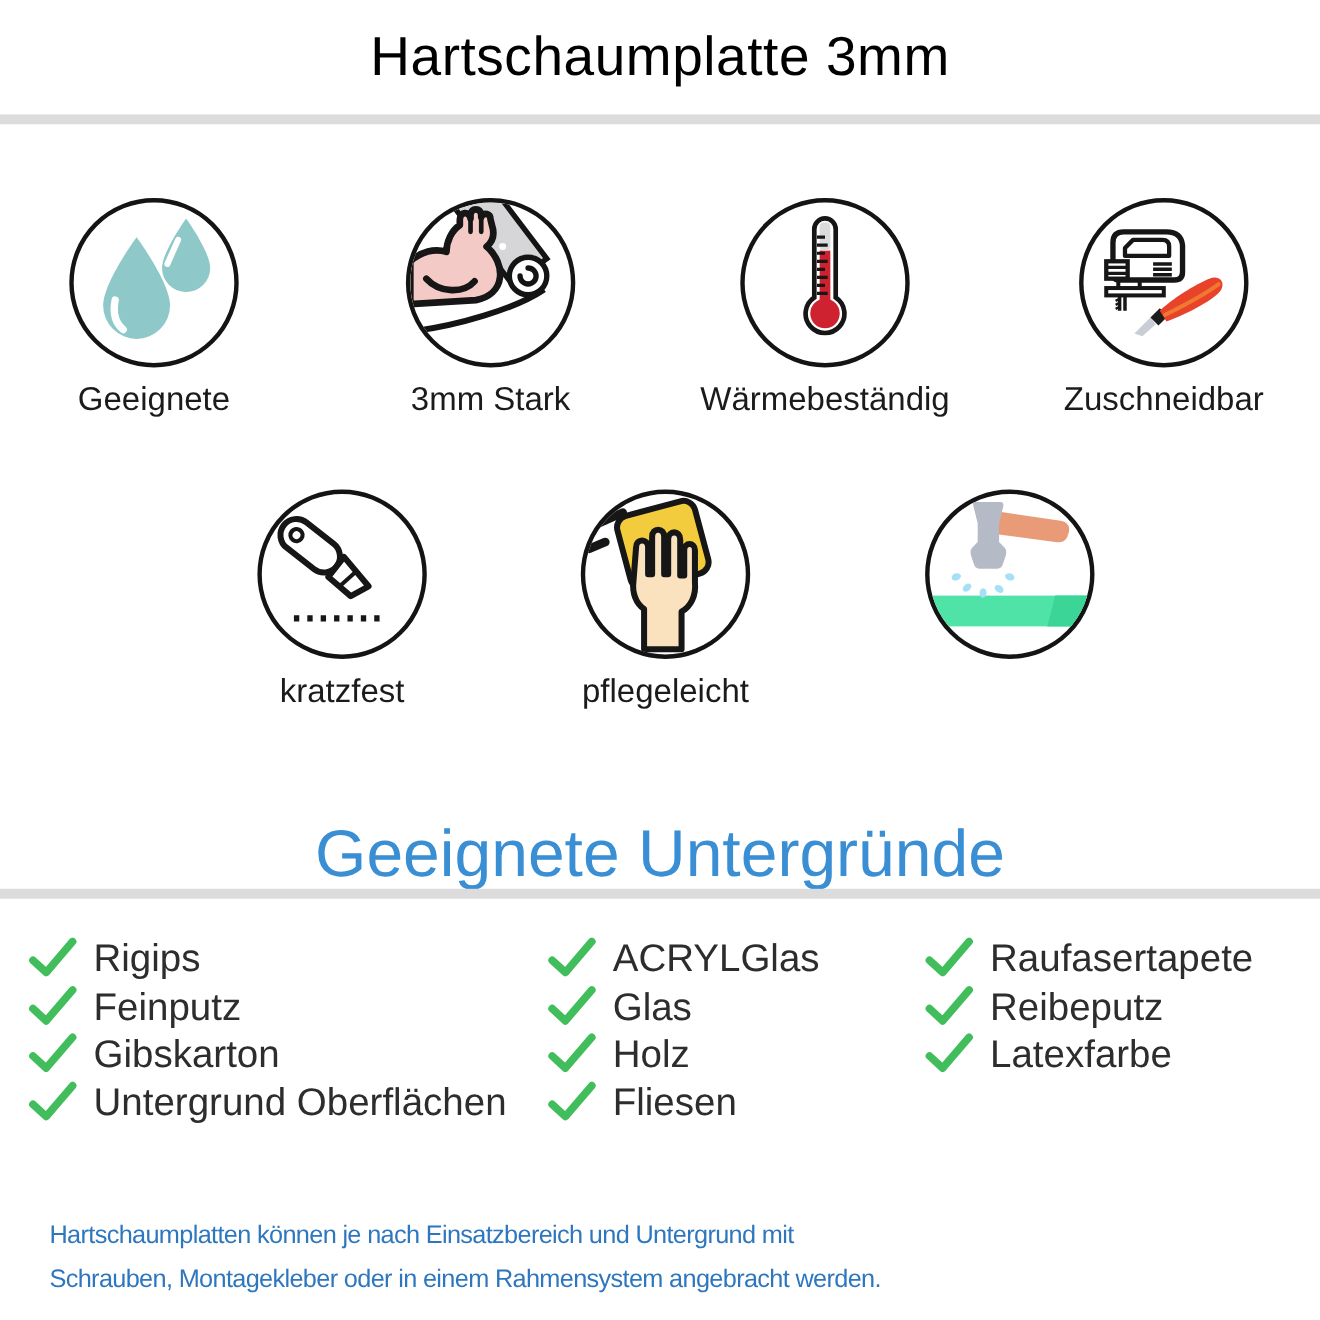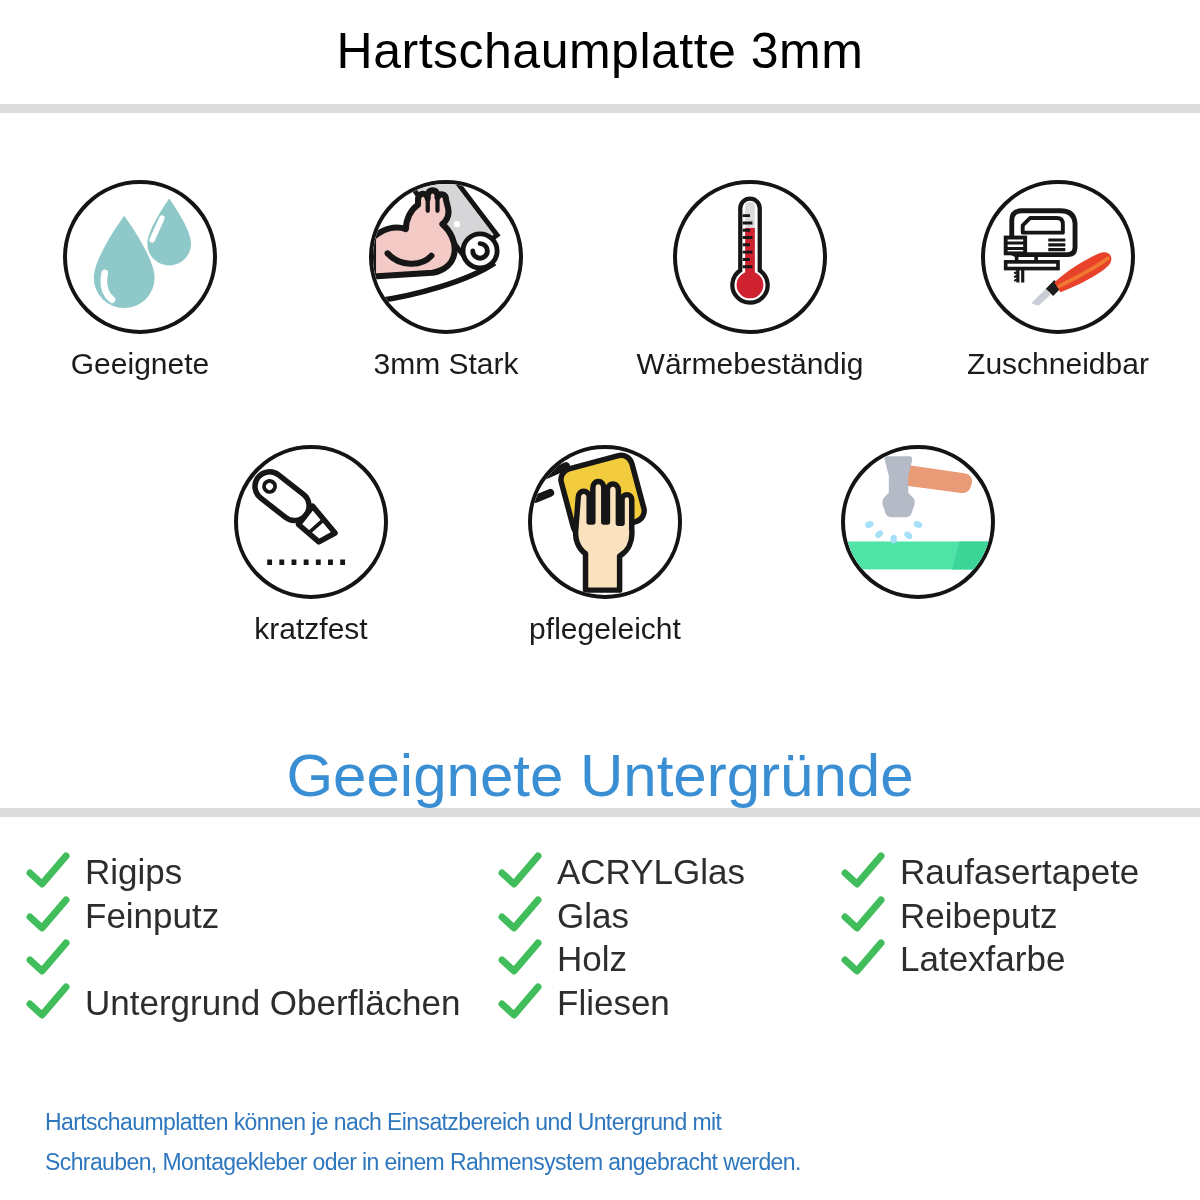--- a/index.html
+++ b/index.html
@@ -171,20 +171,21 @@
         </svg>
       </span>
     <span class="item-text">Feinputz</span>
   </div>
   <div class="check-row">
     <span class="chk">
         <svg viewBox="0 0 46 36">
           <path d="M5,21 L17,32 L41,4" fill="none" stroke="#41BE5B" stroke-width="7" stroke-linecap="round" stroke-linejoin="round"></path>
         </svg>
       </span>
+    <span class="item-text">Gibskarton</span>
   </div>
   <div class="check-row">
     <span class="chk">
         <svg viewBox="0 0 46 36">
           <path d="M5,21 L17,32 L41,4" fill="none" stroke="#41BE5B" stroke-width="7" stroke-linecap="round" stroke-linejoin="round"></path>
         </svg>
       </span>
     <span class="item-text">Untergrund Oberflächen</span>
   </div>
 </div>

